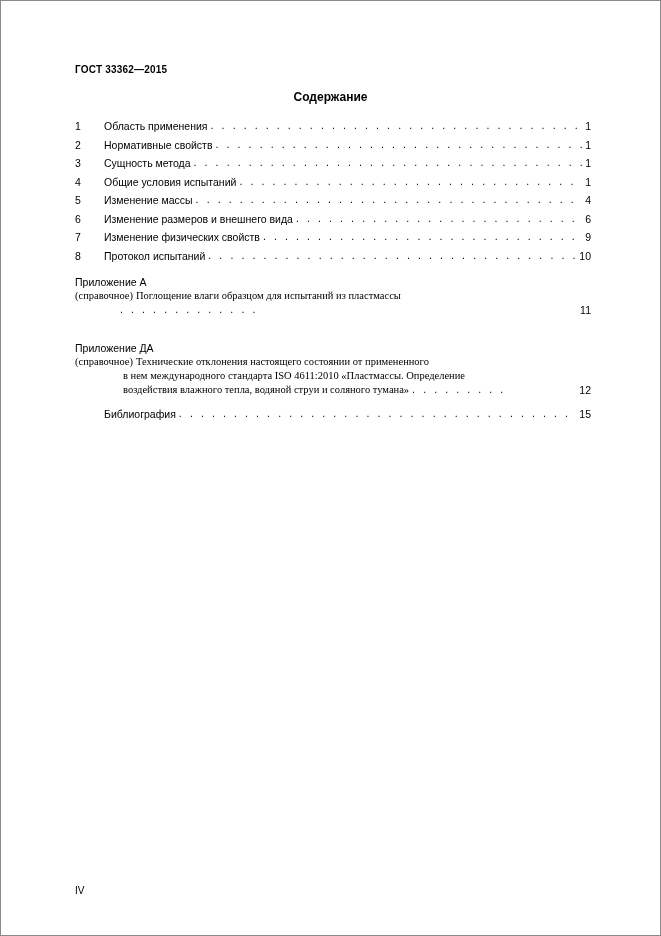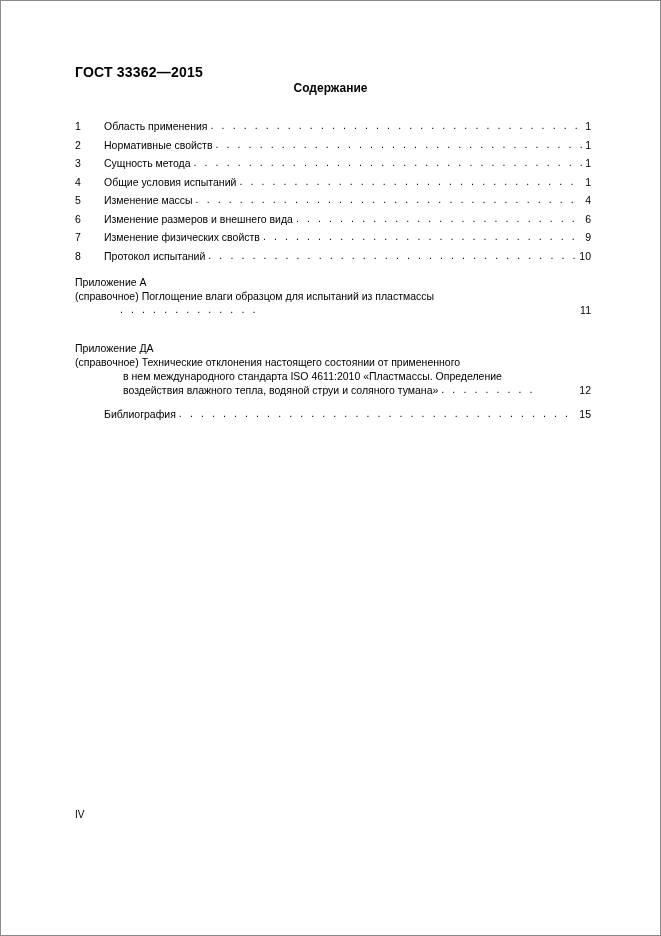--- a/index.html
+++ b/index.html
@@ -16,30 +16,30 @@
     height: 936px;
     background: #ffffff;
     border: 1px solid #8a8a8a;
     box-sizing: border-box;
     overflow: hidden;
   }
   .doc-header {
     position: absolute;
     left: 74px;
     top: 63px;
-    font-size: 14px;
+    font-size: 10px;
     font-weight: bold;
     color: #000;
     letter-spacing: 0.2px;
   }
   .toc-title {
     position: absolute;
     left: 0;
     right: 0;
-    top: 80px;
+    top: 89px;
     text-align: center;
     font-size: 12px;
     font-weight: bold;
     color: #000;
   }
   .toc {
     position: absolute;
     left: 74px;
     top: 119px;
     width: 516px;
@@ -98,32 +98,33 @@
     flex: 1 1 auto;
   }
   .app-line {
     display: flex;
     align-items: flex-end;
     white-space: nowrap;
   }
   .app-line .txt {
     flex: 0 0 auto;
     padding-right: 3px;
+    font-family: Liberation Serif, serif;
   }
   .block-gap-a { margin-top: 12px; }
   .block-gap-b { margin-top: 24px; }
   .block-gap-c { margin-top: 11px; align-items: flex-end; }
 
   .indent-1 { padding-left: 48px; }
   .indent-2 { padding-left: 45px; }
 
   .footer-page {
     position: absolute;
     left: 74px;
-    top: 808px;
+    top: 884px;
     font-size: 10px;
     color: #000;
   }
 </style>
 </head>
 <body>
 
 <div class="page">
 
   <div class="doc-header">ГОСТ 33362—2015</div>

